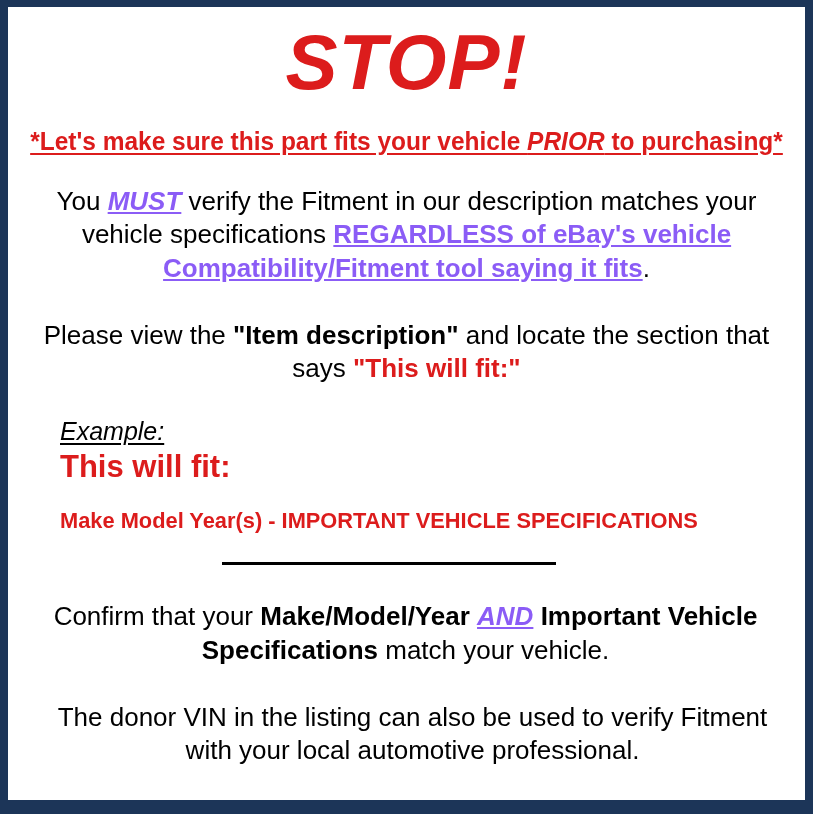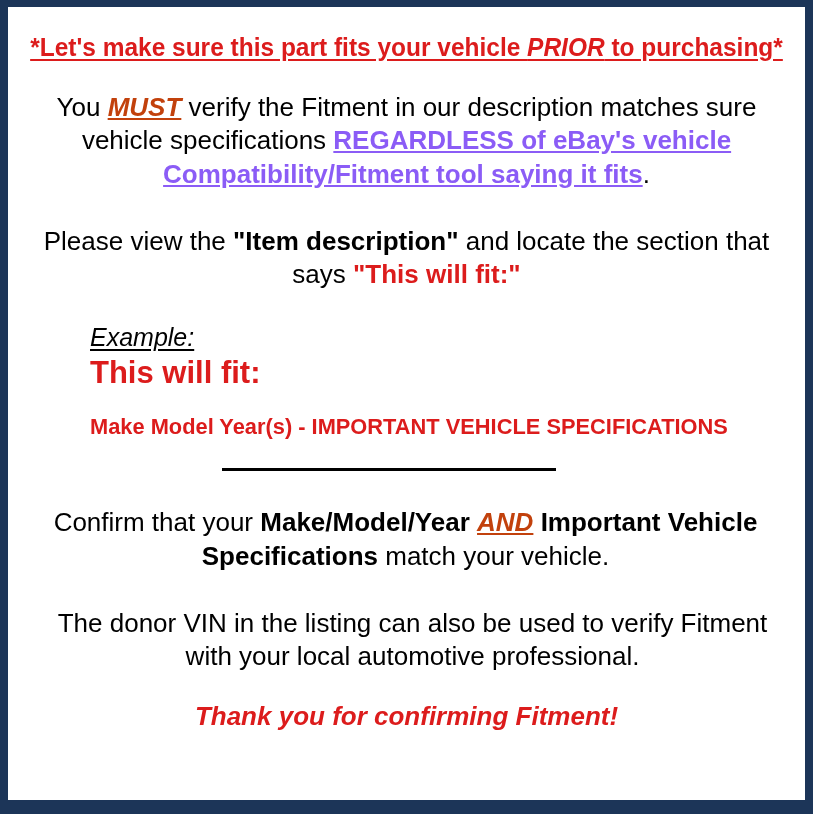--- a/index.html
+++ b/index.html
@@ -66,21 +66,21 @@
   }
   .p-confirm {
     margin-top: 30px;
     padding-left: 16px;
   }
   .p-vin {
     margin-top: 34px;
     margin-left: 12px;
   }
   .em-red-bi-u {
-    color: #c2410c;
+    color: #8b5cf6;
     font-weight: bold;
     font-style: italic;
     text-decoration: underline;
     text-underline-offset: 2px;
     text-align: center;
   }
   .em-red-b-u {
     color: #8b5cf6;
     font-weight: bold;
     text-decoration: underline;
@@ -89,21 +89,21 @@
   .em-red-b {
     color: #dc1c1c;
     font-weight: bold;
   }
   .em-black-b {
     color: #000000;
     font-weight: bold;
   }
   .example-block {
     margin-top: 32px;
-    padding-left: 82px;
+    padding-left: 52px;
     text-align: left;
   }
   .example-label {
     color: #000000;
     font-style: italic;
     font-size: 25px;
     text-decoration: underline;
     text-underline-offset: 3px;
     line-height: 1.15;
   }
@@ -145,27 +145,28 @@
     line-height: 1.2;
     margin-top: 28px;
   }
 </style>
 </head>
 <body>
 
 <div class="notice-frame">
   <div class="notice-inner">
 
+    <div class="stop-heading">STOP!</div>
 
     <div class="tagline">
       <span>*Let's make sure this part fits your vehicle </span><span class="ital">PRIOR</span><span> to purchasing*</span>
     </div>
 
     <p class="para p-must">
-      <span>You </span><span class="em-red-bi-u">MUST</span><span> verify the Fitment in our description matches sure vehicle specifications </span><span class="em-red-b-u">REGARDLESS of eBay's vehicle Compatibility/Fitment tool saying it fits</span><span>.</span>
+      <span>You </span><span class="em-red-bi-u">MUST</span><span> verify the Fitment in our description matches your vehicle specifications </span><span class="em-red-b-u">REGARDLESS of eBay's vehicle Compatibility/Fitment tool saying it fits</span><span>.</span>
     </p>
 
     <p class="para p-please">
       <span>Please view the </span><span class="em-black-b">"Item description"</span><span> and locate the section that says </span><span class="em-red-b">"This will fit:"</span>
     </p>
 
     <div class="example-block">
       <div class="example-label">Example:</div>
       <div class="example-fit">This will fit:</div>
       <div class="example-spec">Make Model Year(s) - IMPORTANT VEHICLE SPECIFICATIONS</div>

